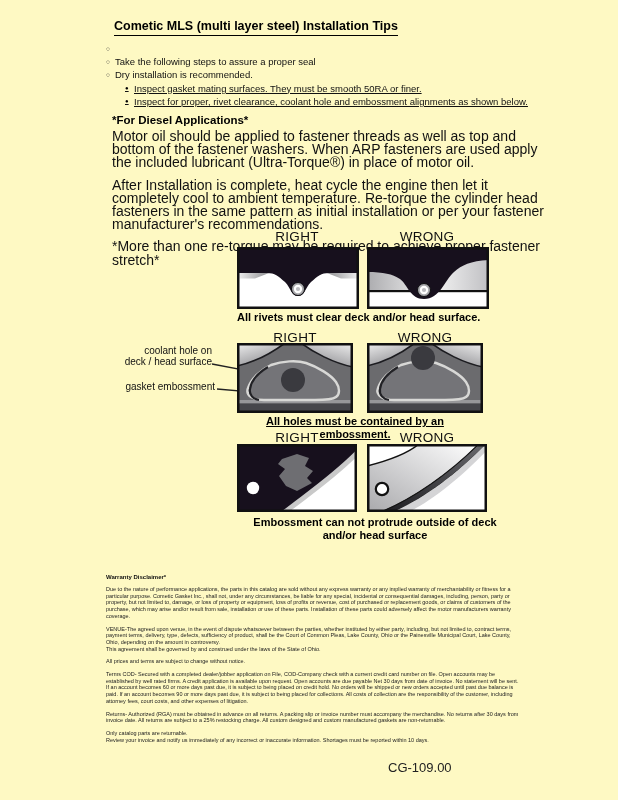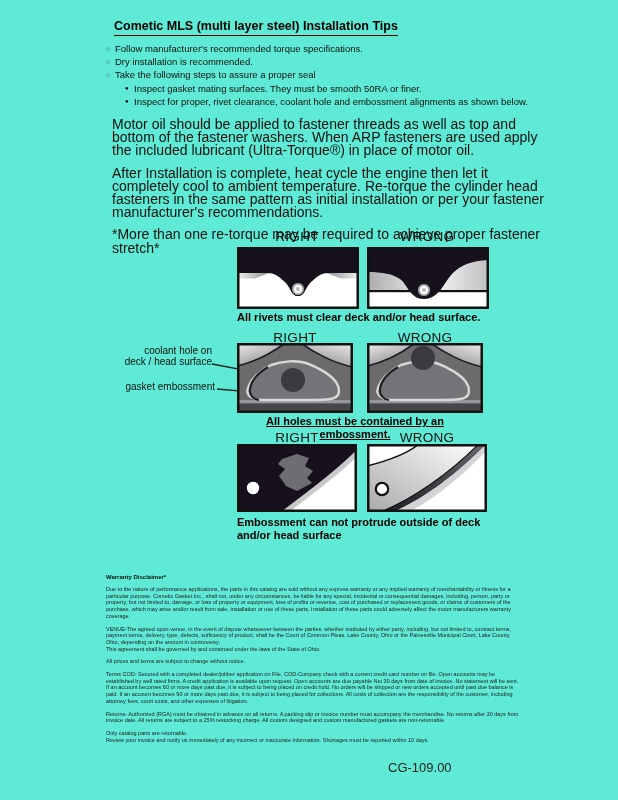--- a/index.html
+++ b/index.html
@@ -1,41 +1,41 @@
 <!DOCTYPE html>
 <html><head>
 <meta charset="utf-8">
 <style>
   * { box-sizing: border-box; margin: 0; padding: 0; }
   html, body { background: #ffffff; }
   body { font-family: "Liberation Sans", "DejaVu Sans", sans-serif; color: #1a1a1a; }
-  .page { position: relative; width: 618px; height: 800px; background: #5eead4; overflow: hidden; }
+  .page { position: relative; width: 618px; height: 800px; background: #fef9c3; overflow: hidden; }
 
   
   .tips { position: absolute; left: 106px; top: 16px; width: 486px; }
   .page-title { font-size: 12.5px; font-weight: bold; color: #000;
                 display: inline-block; margin-left: 8px;
                 border-bottom: 1.6px solid #000; padding-bottom: 2px; }
   .bullets { margin-top: 6px; }
   .b-row { display: flex; align-items: flex-start; font-size: 9.5px; line-height: 13.2px; color: #111; }
   .b-glyph { width: 9px; flex: 0 0 9px; font-size: 6.5px; line-height: 13.2px; color: #333; }
-  .b-row.sub { margin-left: 19px; }
+  .b-row.sub { margin-left: 19px; text-decoration: underline; }
   .b-row.sub .b-glyph { font-size: 6px; color: #000; }
 
   
   .diesel { position: absolute; left: 112px; top: 114px; width: 444px; }
   .diesel h2 { font-size: 11.5px; font-weight: bold; color: #000; }
   .diesel p { font-size: 14px; line-height: 13.2px; color: #111; margin-top: 4px; }
   .diesel p.gap { margin-top: 9px; }
 
   
   .dg-label { position: absolute; width: 122px; text-align: center;
               font-size: 13.5px; letter-spacing: .3px; color: #101010; }
   .panel { position: absolute; line-height: 0; }
-  .caption { position: absolute; font-size: 11px; font-weight: bold; color: #000; line-height: 12.5px; }
+  .caption { position: absolute; font-size: 11px; font-weight: bold; color: #000; line-height: 12.5px; text-align: center; }
   .side-label { position: absolute; font-size: 10px; line-height: 10.5px; color: #111; text-align: right; width: 110px; }
   .leader-svg { position: absolute; left: 208px; top: 358px; }
 
   
   .warranty { position: absolute; left: 106px; top: 574px; width: 416px; color: #222; }
   .warranty h3 { font-size: 6px; font-weight: bold; margin-bottom: 6px; color: #111; }
   .warranty p { font-size: 5.5px; line-height: 6.7px; margin-top: 6px; }
   .warranty p.tight { margin-top: 0; }
 
   .footer-code { position: absolute; left: 388px; top: 760px; font-size: 13px; color: #222; }
@@ -43,42 +43,42 @@
 </head>
 <body>
 
 <div class="page">
 
   <section class="tips">
     <h1 class="page-title">Cometic MLS (multi layer steel) Installation Tips</h1>
     <div class="bullets">
       <div class="b-row">
         <span class="b-glyph">○</span>
-        <span>Follow manufacturer's recommended torque specifications.</span>
+      </div>
+      <div class="b-row">
+        <span class="b-glyph">○</span>
+        <span>Take the following steps to assure a proper seal</span>
       </div>
       <div class="b-row">
         <span class="b-glyph">○</span>
         <span>Dry installation is recommended.</span>
       </div>
-      <div class="b-row">
-        <span class="b-glyph">○</span>
-        <span>Take the following steps to assure a proper seal</span>
-      </div>
       <div class="b-row sub">
         <span class="b-glyph">●</span>
         <span>Inspect gasket mating surfaces.  They must be smooth 50RA or finer.</span>
       </div>
       <div class="b-row sub">
         <span class="b-glyph">●</span>
         <span>Inspect for proper, rivet clearance, coolant hole and embossment alignments as shown below.</span>
       </div>
     </div>
   </section>
 
   <section class="diesel">
+    <h2>*For Diesel Applications*</h2>
     <p>Motor oil should be applied to fastener threads as well as top and bottom of the fastener washers. When ARP fasteners are used apply the included lubricant (Ultra-Torque®) in place of motor oil.</p>
     <p class="gap">After Installation is complete, heat cycle the engine then let it completely cool to ambient temperature. Re-torque the cylinder head fasteners in the same pattern as initial installation or per your fastener manufacturer's recommendations.</p>
     <p class="gap">*More than one re-torque may be required to achieve proper fastener stretch*</p>
   </section>
 
   <div class="dg-label" style="left:236px; top:229px;">RIGHT</div>
   <div class="dg-label" style="left:366px; top:229px;">WRONG</div>
 
   <div class="panel" style="left:237px; top:247px;">
     <svg width="122" height="62" viewBox="0 0 122 62">

